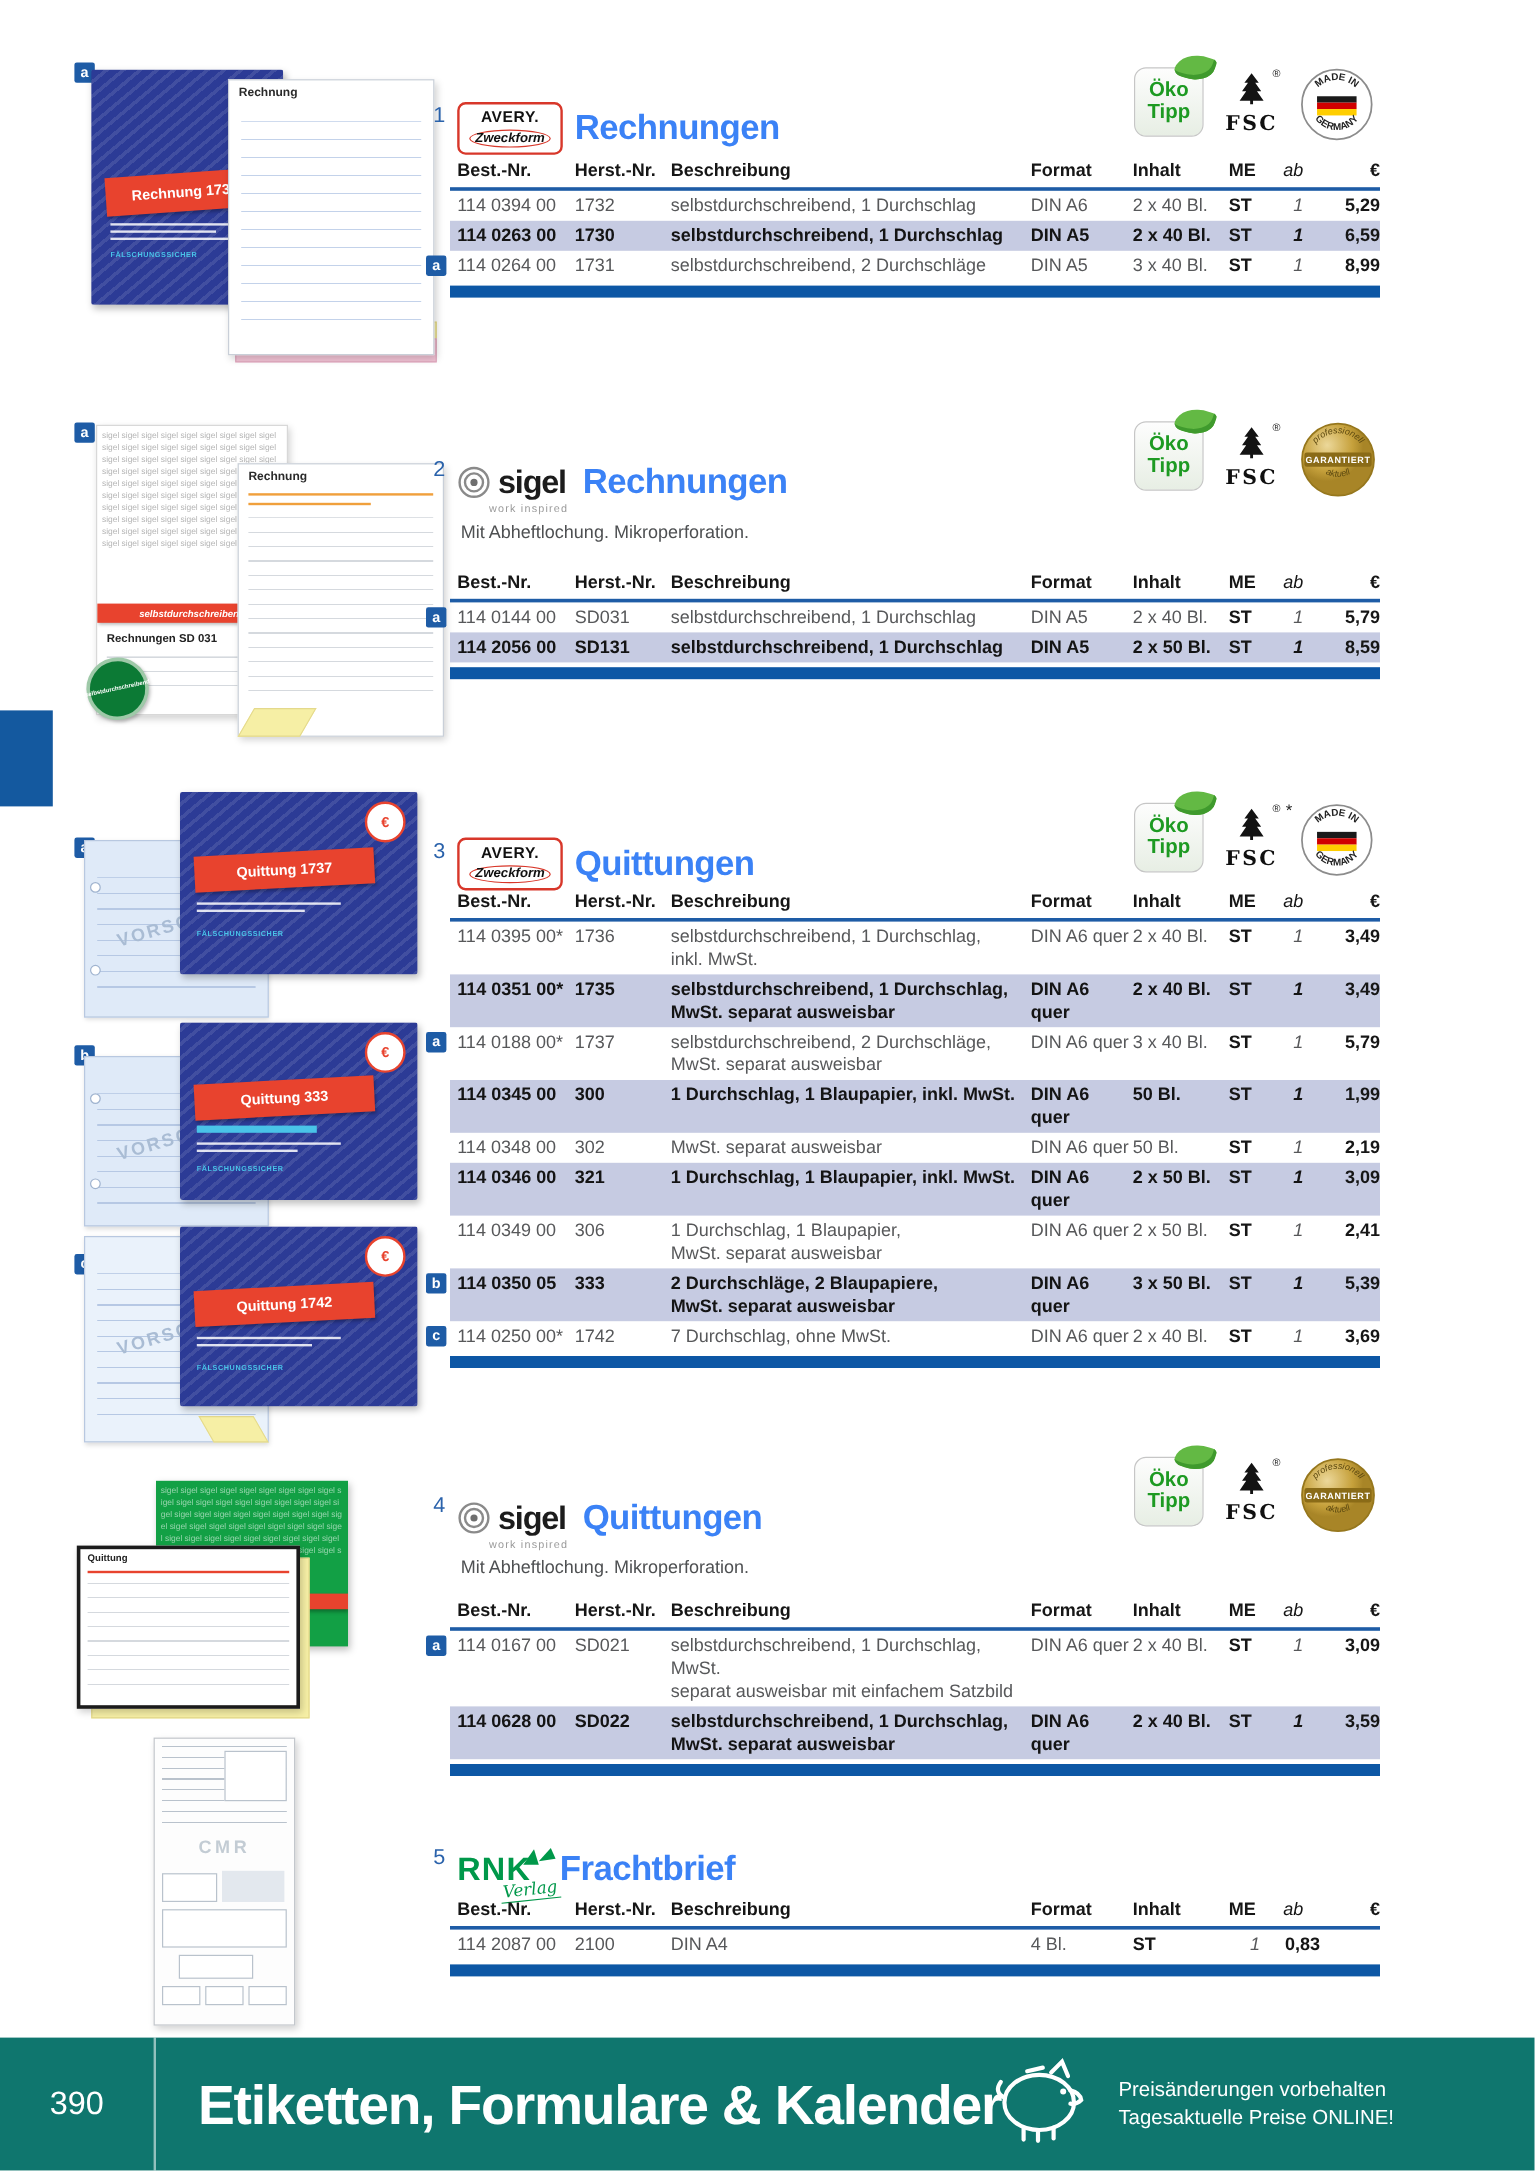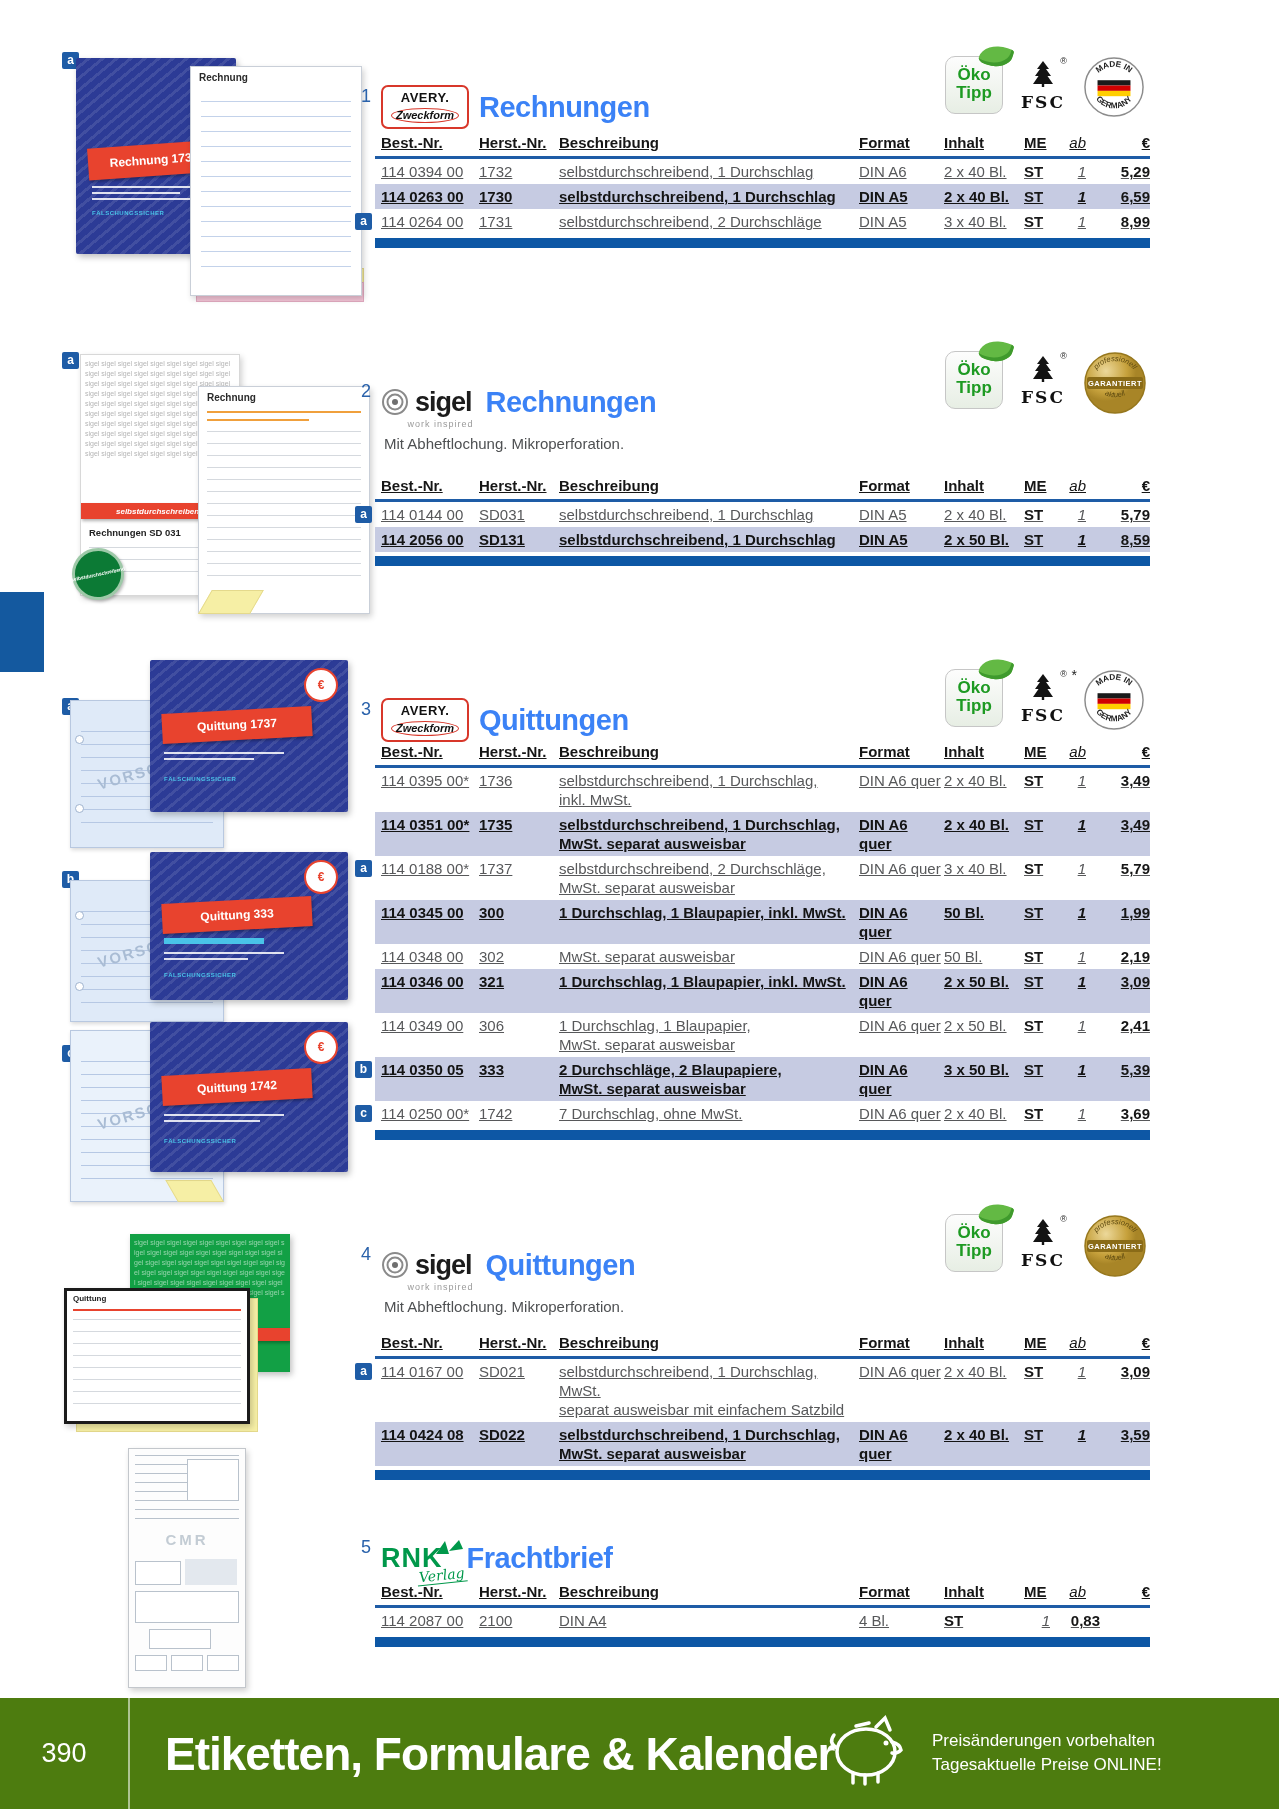--- a/index.html
+++ b/index.html
@@ -42,21 +42,21 @@
   .badge-oeko .t{font-size:17px;line-height:18px;font-weight:bold;color:#1d9a22;}
   .badge-oeko .leaf{position:absolute;top:-12px;right:-10px;width:32px;height:22px;background:#63b944;
                     border-radius:85% 15% 75% 25%;transform:rotate(18deg);box-shadow:inset -3px -3px 0 #3f9a2d;}
   .badge-fsc{width:56px;text-align:center;padding-top:4px;}
   .badge-fsc .reg{position:absolute;top:0;right:4px;font-size:9px;color:#222;}
   .badge-fsc .star{position:absolute;top:-2px;right:-6px;font-size:14px;color:#222;}
   .badge-fsc .label{display:block;font-family:"DejaVu Serif",serif;font-size:17px;font-weight:bold;letter-spacing:2px;color:#101010;margin-top:1px;}
 
   
   .ptable{position:absolute;left:30px;width:775px;font-size:15px;}
-  .thead,.trow{display:grid;grid-template-columns:104px 80px 300px 85px 80px 40px 36px 1fr;text-decoration:underline;}
+  .thead,.trow{display:grid;grid-template-columns:104px 80px 300px 85px 80px 40px 36px 1fr;}
   .thead{font-weight:bold;color:#161616;padding-bottom:5px;border-bottom:3px solid #1e5ca6;}
   .thead .h-ab{font-style:italic;font-weight:normal;text-align:right;padding-right:14px;}
   .thead .h-price{text-align:right;}
   .trow{position:relative;color:#57585a;padding:3px 0;line-height:19px;align-items:start;}
   .trow.hl{background:#c6cbe2;color:#141414;font-weight:bold;}
   .cell{overflow:hidden;}
   .c-best{padding-left:6px;white-space:nowrap;}
   .c-me{font-weight:bold;color:#161616;}
   .c-ab{font-style:italic;text-align:right;padding-right:14px;}
   .c-price{font-weight:bold;color:#161616;text-align:right;}
@@ -104,21 +104,21 @@
   .redline{position:absolute;height:2px;background:#e8432e;}
   .cmr-form{position:absolute;background:#fdfdfd;border:1px solid #c3c7cc;box-shadow:2px 3px 6px rgba(0,0,0,.18);overflow:hidden;}
   .cmr-form .grid1{position:absolute;left:6px;right:6px;top:6px;height:70px;
       background-image:repeating-linear-gradient(#b9c2cc 0 1px,transparent 1px 9px);}
   .cmr-form .box{position:absolute;border:1px solid #b9c2cc;background:#fff;}
   .cmr-form .shade{position:absolute;background:#e3e8ee;}
   .cmr-wm{position:absolute;left:0;right:0;text-align:center;font-size:15px;font-weight:bold;
           letter-spacing:3px;color:#c3ccd4;}
 
   
-  .footer{position:absolute;left:0;top:1698px;width:1279px;height:111px;background:#4d7c0f;color:#fff;}
+  .footer{position:absolute;left:0;top:1698px;width:1279px;height:111px;background:#0f766e;color:#fff;}
   .footer .pageno{position:absolute;left:0;top:0;width:130px;height:111px;display:flex;align-items:center;
                   justify-content:center;font-size:27px;border-right:2px solid rgba(255,255,255,.55);box-sizing:border-box;}
   .footer .ftitle2{position:absolute;left:165px;top:50%;transform:translateY(-50%);
                    font-size:46px;font-weight:bold;letter-spacing:-1px;white-space:nowrap;}
   .footer .piggy{position:absolute;left:820px;top:14px;}
   .footer .fnote{position:absolute;left:932px;top:50%;transform:translateY(-50%);font-size:17px;line-height:1.45;}
 </style>
 </head>
 <body>
 
@@ -648,21 +648,21 @@
                 <div>selbstdurchschreibend, 1 Durchschlag, MwSt.</div>
                 <div>separat ausweisbar mit einfachem Satzbild</div>
               </div>
               <div class="cell ">DIN A6 quer</div>
               <div class="cell ">2 x 40 Bl.</div>
               <div class="cell c-me">ST</div>
               <div class="cell c-ab">1</div>
               <div class="cell c-price">3,09</div>
             </div>
             <div class="trow hl">
-              <div class="cell c-best">114 0424 08</div>
+              <div class="cell c-best">114 0628 00</div>
               <div class="cell ">SD022</div>
               <div class="cell c-desc">
                 <div>selbstdurchschreibend, 1 Durchschlag,</div>
                 <div>MwSt. separat ausweisbar</div>
               </div>
               <div class="cell ">DIN A6 quer</div>
               <div class="cell ">2 x 40 Bl.</div>
               <div class="cell c-me">ST</div>
               <div class="cell c-ab">1</div>
               <div class="cell c-price">3,59</div>

